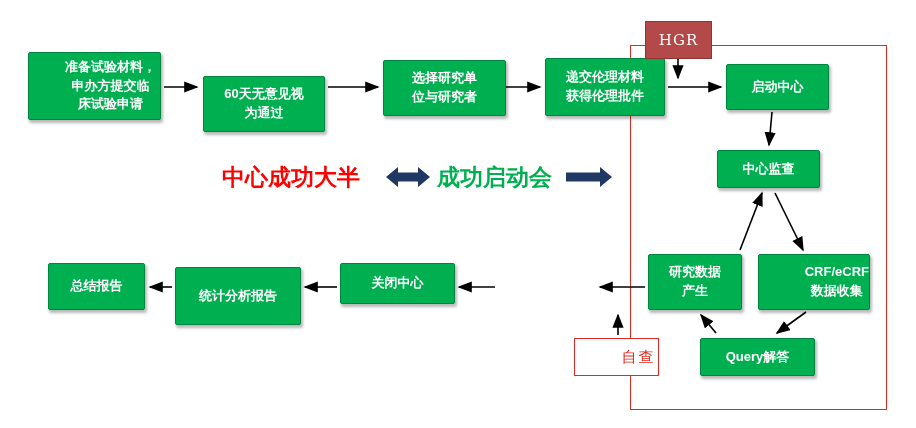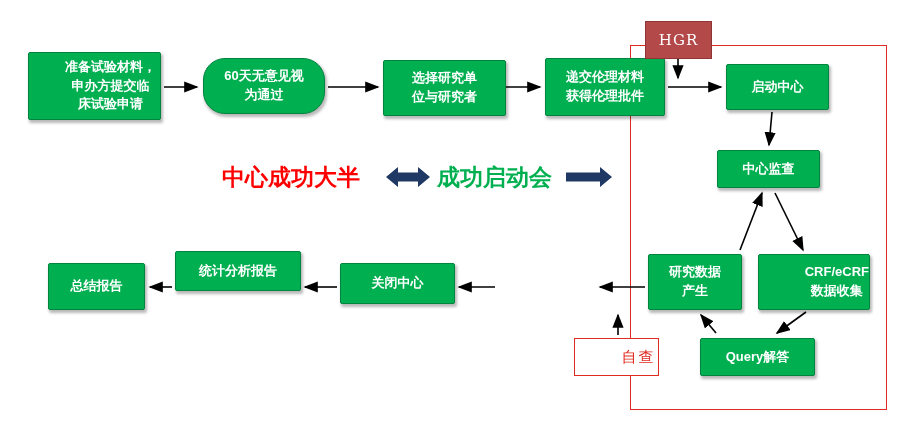--- a/index.html
+++ b/index.html
@@ -100,21 +100,21 @@
 
     <polygon points="386,177 398,167 398,172.5 418,172.5 418,167 430,177 418,187 418,181.5 398,181.5 398,187" style="fill: var(--accent-navy)" stroke="none"></polygon>
     <polygon points="566,172.5 600,172.5 600,167 612,177 600,187 600,181.5 566,181.5" style="fill: var(--accent-navy)" stroke="none"></polygon>
   </svg>
 
   <div class="node node-green" style="left:28px; top:52px; width:133px; height:68px;padding-left:32px;">
     <span class="node-label">准备试验材料，
 申办方提交临
 床试验申请</span>
   </div>
-  <div class="node node-green" style="left:203px; top:58px; width:122px; height:56px;border-radius:22px;">
+  <div class="node node-green" style="left:203px; top:76px; width:122px; height:56px;">
     <span class="node-label">60天无意见视
 为通过</span>
   </div>
   <div class="node node-green" style="left:383px; top:60px; width:123px; height:56px;">
     <span class="node-label">选择研究单
 位与研究者</span>
   </div>
   <div class="node node-green" style="left:545px; top:58px; width:120px; height:58px;">
     <span class="node-label">递交伦理材料
 获得伦理批件</span>
@@ -141,21 +141,21 @@
   <div class="node node-green" style="left:700px; top:338px; width:115px; height:38px;">
     <span class="node-label">Query解答</span>
   </div>
   <div class="node self-check" style="left:574px; top:338px; width:85px; height:38px;">
     <span class="node-label">自查</span>
   </div>
 
   <div class="node node-green" style="left:340px; top:263px; width:115px; height:41px;font-family:Liberation Serif, serif;">
     <span class="node-label">关闭中心</span>
   </div>
-  <div class="node node-green" style="left:175px; top:251px; width:126px; height:40px;">
+  <div class="node node-green" style="left:175px; top:267px; width:126px; height:58px;">
     <span class="node-label">统计分析报告</span>
   </div>
   <div class="node node-green" style="left:48px; top:263px; width:97px; height:47px;">
     <span class="node-label">总结报告</span>
   </div>
 
   <div class="caption caption-red" style="left:222px; top:163px;">中心成功大半</div>
   <div class="caption caption-green" style="left:437px; top:163px;">成功启动会</div>
 
 </div>

